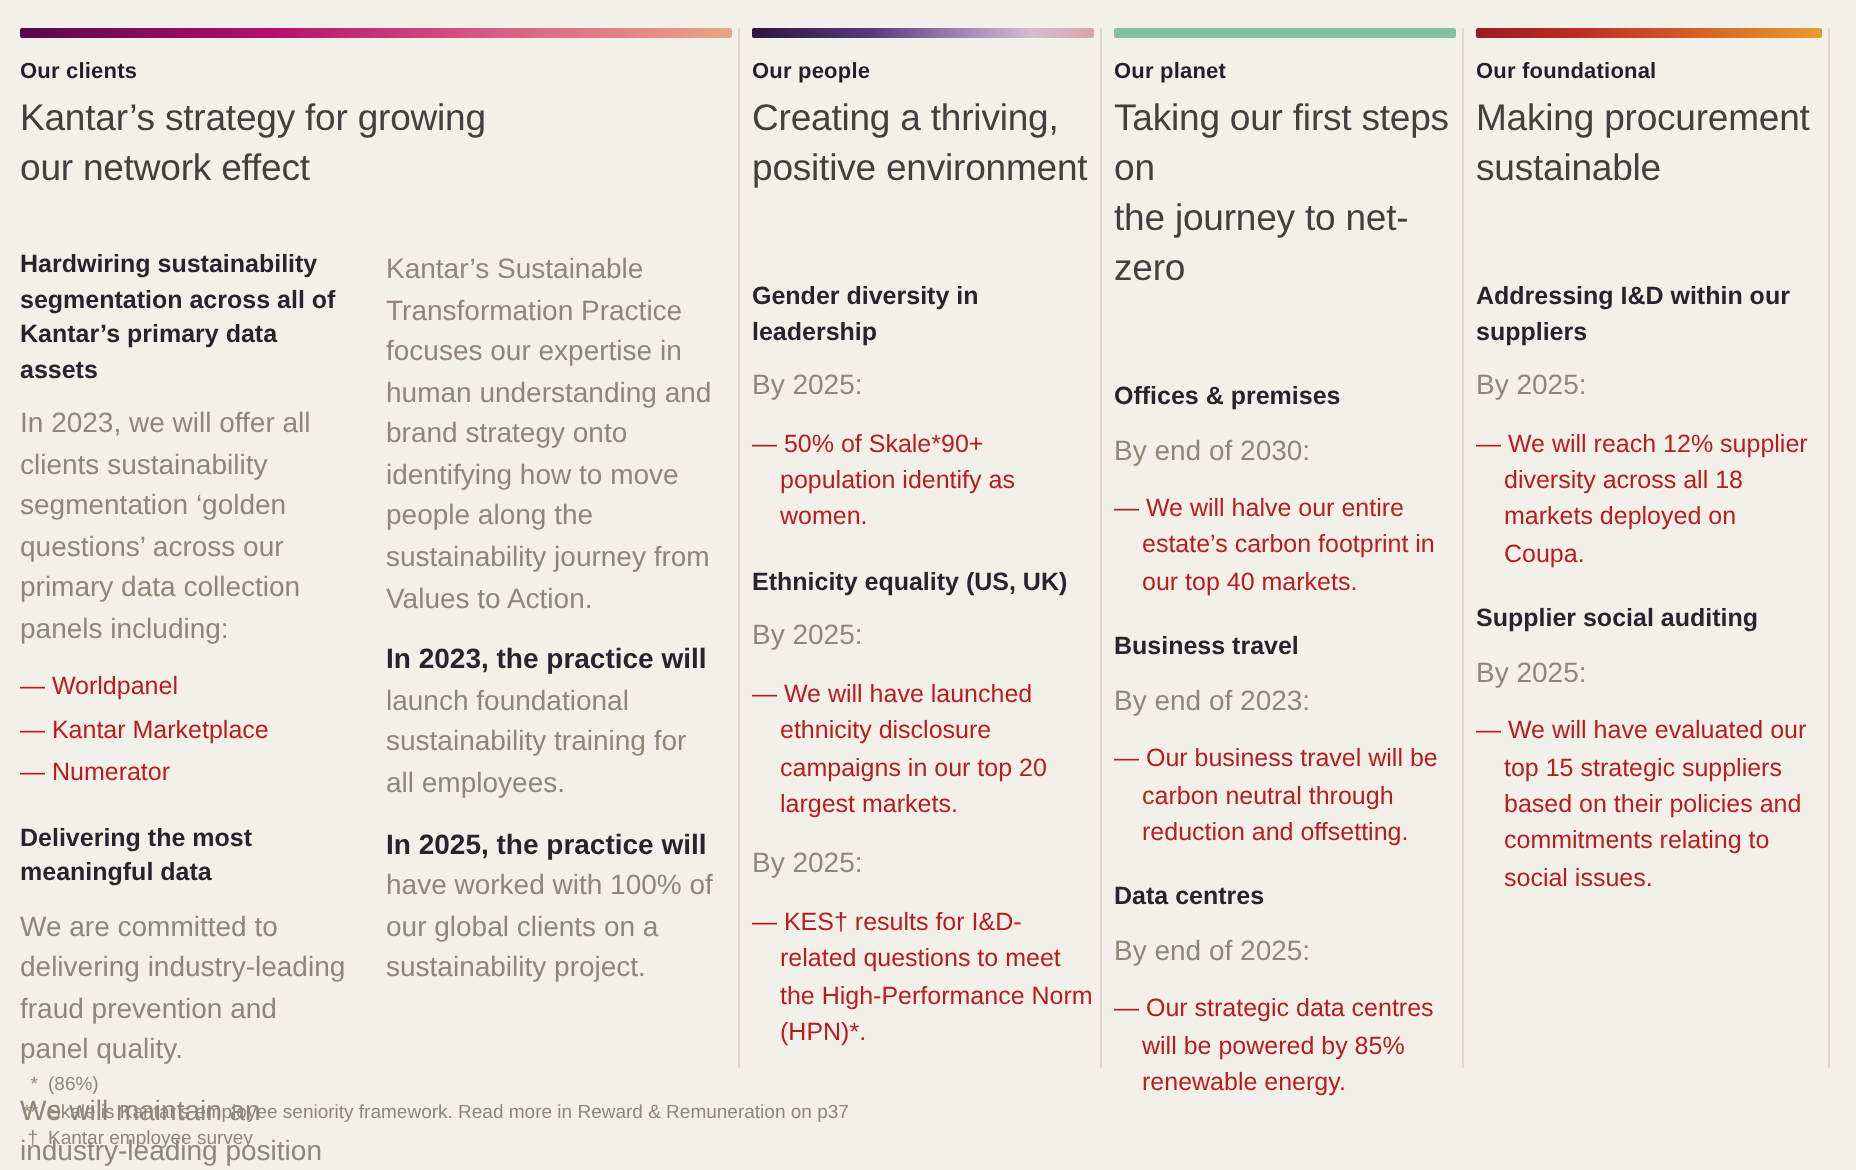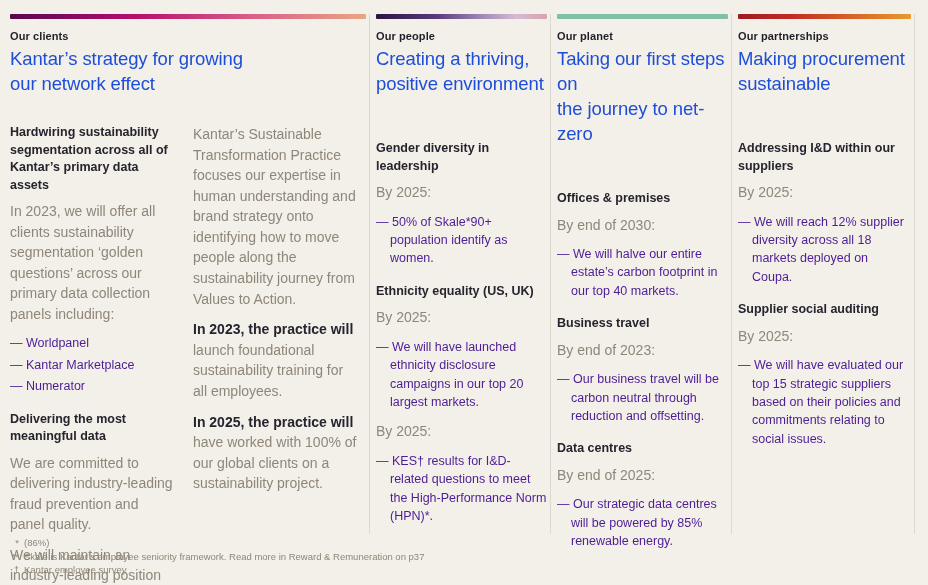--- a/index.html
+++ b/index.html
@@ -20,38 +20,38 @@
   .col { position: absolute; top: 14px; }
   .bar { height: 5px; width: 100%; border-radius: 1px; }
   .label {
     margin-top: 11px;
     font-size: 11px; font-weight: 700; color: #211f2b;
     letter-spacing: 0.1px;
   }
   .title {
     margin-top: 4px;
     font-size: 18.5px; font-weight: 400; line-height: 25px;
-    color: #1d4ed8; letter-spacing: -0.1px;
+    color: #404040; letter-spacing: -0.1px;
   }
   .colbody { margin-top: 44px; }
   .cols2 { display: flex; gap: 20px; margin-top: 28px; }
   .subcol { width: 163px; }
   .subcol:last-child { width: 168px; }
 
   p.h {
     font-size: 12.5px; font-weight: 700; color: #26242e;
     line-height: 1.4; margin: 15px 0 7px;
   }
   p.h:first-child { margin-top: 0; }
   p.p {
     font-size: 14px; color: #8e8779; line-height: 1.47;
     margin: 0 0 10px;
   }
   p.b {
-    font-size: 12.5px; color: #4c1d95; line-height: 1.47;
+    font-size: 12.5px; color: #b91c1c; line-height: 1.47;
     margin: 0 0 3px;
     padding-left: 14px; text-indent: -14px;
   }
   p.b + p.p { margin-top: 10px; }
   p.p strong, p.b strong { color: #26242e; font-weight: 700; }
 
   .footnotes { position: absolute; left: 2px; top: 536px; width: 560px; }
   .fn { display: flex; font-size: 9.5px; color: #8e8779; line-height: 13.5px; }
   .fn .mark { width: 22px; text-align: right; padding-right: 5px; flex: none; }
   .fn .ftext { flex: 1; }
@@ -117,21 +117,21 @@
         <p class="p">By end of 2023:</p>
         <p class="b"><span>—</span>&nbsp;Our business travel will be carbon neutral through reduction and offsetting.</p>
         <p class="h">Data centres</p>
         <p class="p">By end of 2025:</p>
         <p class="b"><span>—</span>&nbsp;Our strategic data centres will be powered by 85% renewable energy.</p>
       </div>
   </section>
 
   <section class="col" style="left:738px;width:173px">
     <div class="bar" style="background: linear-gradient(90deg, rgb(156, 27, 33) 0%, rgb(192, 44, 35) 30%, rgb(210, 90, 38) 60%, rgb(232, 155, 47) 100%);"></div>
-    <div class="label">Our partnerships</div>
+    <div class="label">Our foundational</div>
     <h1 class="title">Making procurement<br>sustainable</h1>
     <div class="colbody">
         <p class="h">Addressing I&amp;D within our suppliers</p>
         <p class="p">By 2025:</p>
         <p class="b"><span>—</span>&nbsp;We will reach 12% supplier diversity across all 18 markets deployed on Coupa.</p>
         <p class="h">Supplier social auditing</p>
         <p class="p">By 2025:</p>
         <p class="b"><span>—</span>&nbsp;We will have evaluated our top 15 strategic suppliers based on their policies and commitments relating to social issues.</p>
       </div>
   </section>

